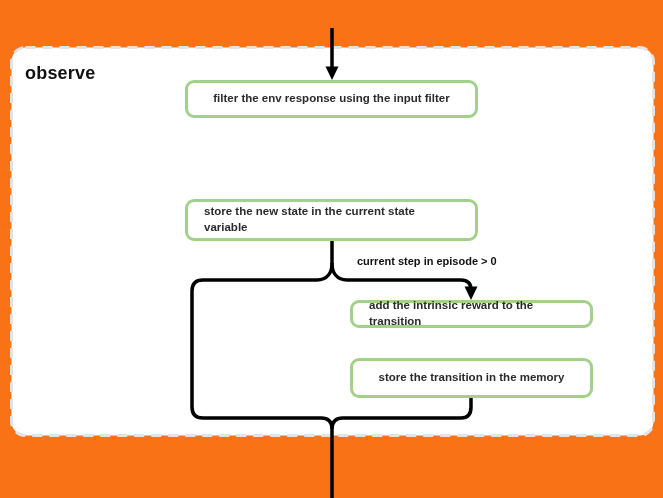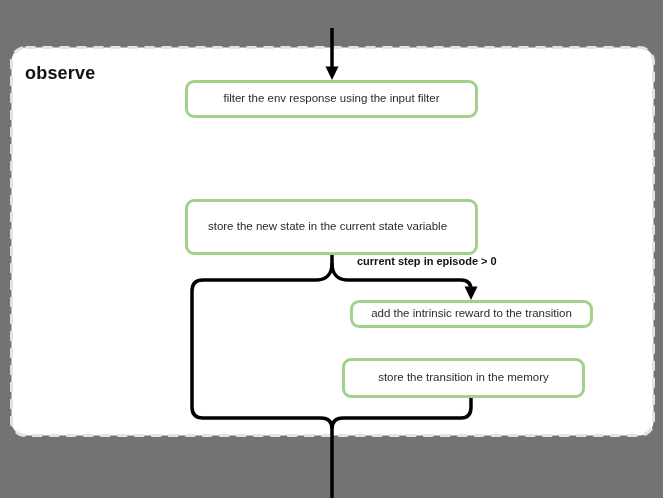--- a/index.html
+++ b/index.html
@@ -5,21 +5,21 @@
   html, body {
     margin: 0;
     padding: 0;
     background: #000000;
     font-family: "Liberation Sans", "DejaVu Sans", sans-serif;
   }
   .canvas {
     position: relative;
     width: 663px;
     height: 498px;
-    background: #737373;
+    background: #f97316;
     overflow: hidden;
   }
   .edges-svg {
     position: absolute;
     left: 0;
     top: 0;
     width: 663px;
     height: 498px;
   }
   .panel-title {
@@ -33,25 +33,26 @@
   }
   .node {
     position: absolute;
     box-sizing: border-box;
     background: #ffffff;
     border: 3px solid #a2d18c;
     border-radius: 9px;
     display: flex;
     align-items: center;
     justify-content: center;
-    text-align: right;
+    text-align: left;
     font-size: 11.5px;
     line-height: 1.35;
     color: #2b2b2b;
     padding: 2px 16px;
+    font-weight: bold;
   }
   .condition-label {
     position: absolute;
     left: 357px;
     top: 255px;
     width: 170px;
     font-size: 11px;
     font-weight: bold;
     color: #111111;
     white-space: nowrap;
@@ -84,27 +85,27 @@
              L343,418 Q332,418 332,429" fill="none" stroke="#000000" stroke-width="3.5" stroke-linejoin="round"></path>
   </svg>
 
   <div class="panel-title">observe</div>
 
   <div class="node" style="left:185px; top:80px; width:293px; height:38px;">
     <span>filter the env response using the input filter</span>
   </div>
 
 
-  <div class="node" style="left:185px; top:199px; width:293px; height:56px;padding-left:8px;">
+  <div class="node" style="left:185px; top:199px; width:293px; height:42px;">
     <span>store the new state in the current state variable</span>
   </div>
 
   <div class="condition-label">current step in episode &gt; 0</div>
 
   <div class="node" style="left:350px; top:300px; width:243px; height:28px;">
     <span>add the intrinsic reward to the transition</span>
   </div>
 
-  <div class="node" style="left:342px; top:358px; width:243px; height:40px;">
+  <div class="node" style="left:350px; top:358px; width:243px; height:40px;">
     <span>store the transition in the memory</span>
   </div>
 
 </div>
 
 </body></html>

